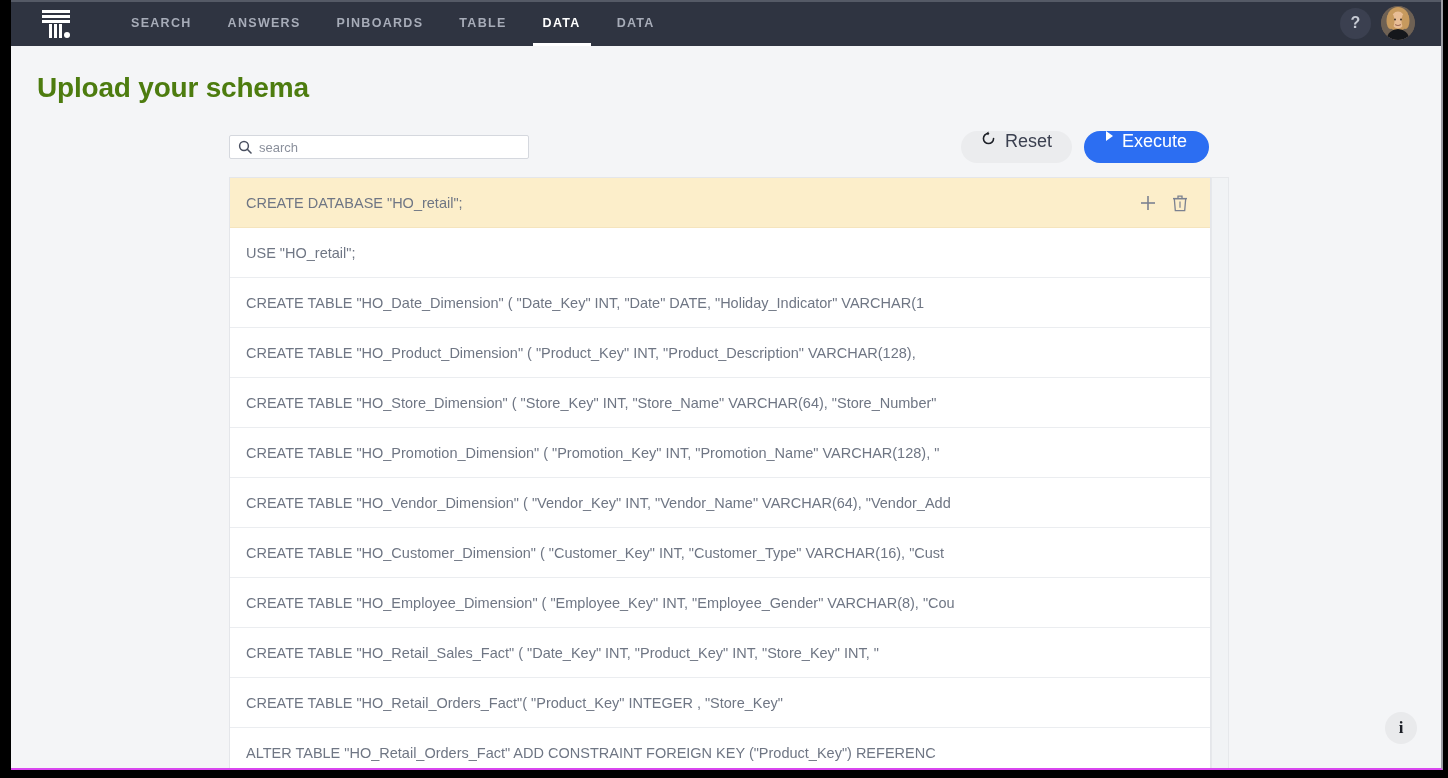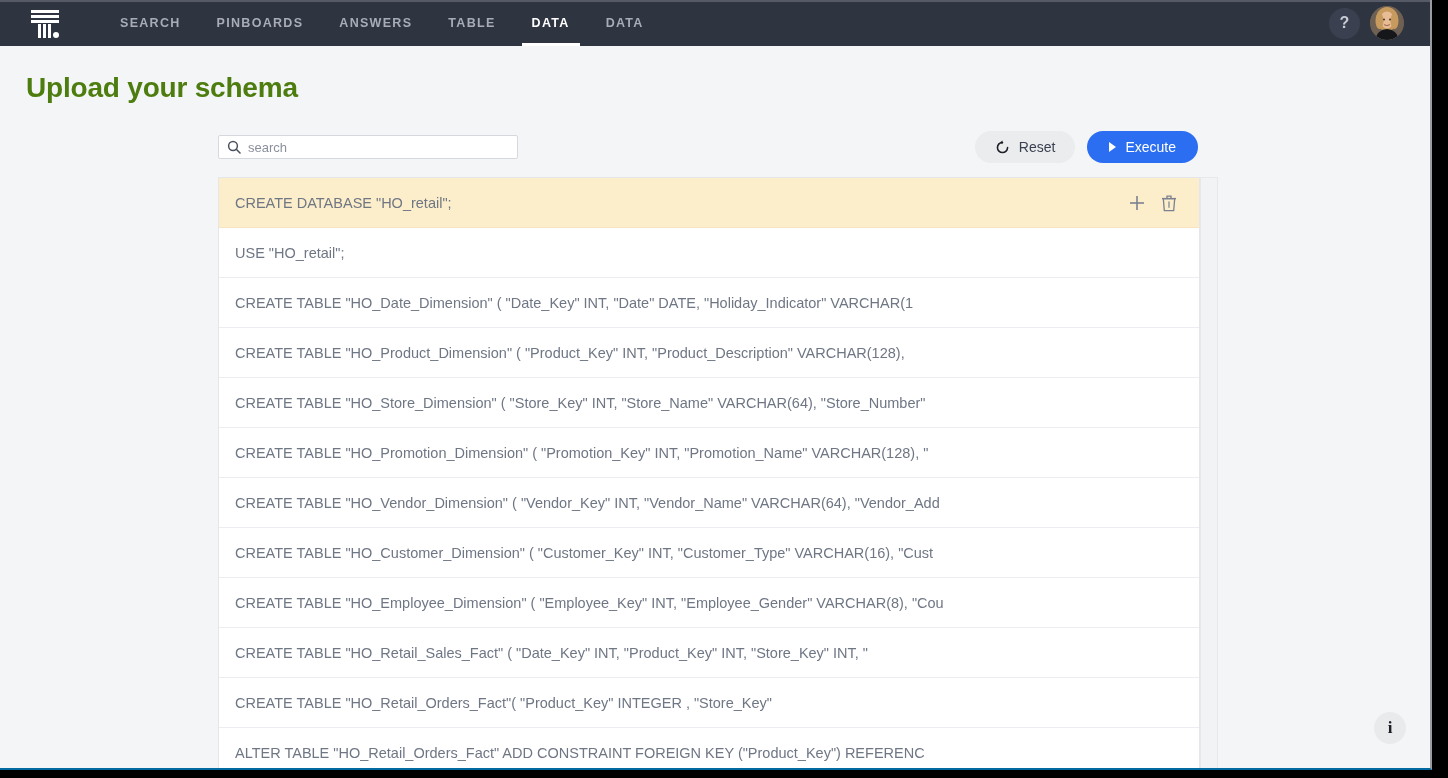--- a/index.html
+++ b/index.html
@@ -8,26 +8,26 @@
     width: 1448px;
     height: 778px;
     background: #000000;
     font-family: "Liberation Sans", sans-serif;
     overflow: hidden;
   }
 
   
   #app-window {
     position: absolute;
-    left: 0; top: 0;
+    left: 11px; top: 0;
     width: 1432px;
     height: 770px;
     background: #f4f5f7;
     border-right: 2px solid #9a9ca3;
-    border-bottom: 2px solid #0369a1;
+    border-bottom: 2px solid #d946ef;
     overflow: hidden;
   }
 
   
   #topnav {
     position: relative;
     height: 46px;
     background: #2f3441;
     display: flex;
     align-items: center;
@@ -168,24 +168,24 @@
   .btn-group {
     margin-left: auto;
     display: flex;
     align-items: center;
     gap: 12px;
   }
   .btn {
     height: 32px;
     border-radius: 16px;
     display: flex;
-    align-items: center;
+    align-items: flex-start;
     gap: 9px;
     padding: 0 20px;
-    font-size: 14px;
+    font-size: 18px;
     cursor: pointer;
     border: none;
     font-family: "Liberation Sans", sans-serif;
     white-space: nowrap;
   }
   #reset-btn {
     background: #ebecee;
     color: #3b4050;
   }
   #execute-btn {
@@ -279,22 +279,22 @@
       <div class="bar b2"></div>
       <div class="bar b3"></div>
       <div class="stem s1"></div>
       <div class="stem s2"></div>
       <div class="stem s3"></div>
       <div class="dot"></div>
     </div>
 
     <div class="navitems">
       <div class="navitem">SEARCH</div>
+      <div class="navitem">ANSWERS</div>
       <div class="navitem">PINBOARDS</div>
-      <div class="navitem">ANSWERS</div>
       <div class="navitem">TABLE</div>
       <div class="navitem active">DATA</div>
       <div class="navitem">DATA</div>
     </div>
 
     <div class="nav-right">
       <div class="help-btn">?</div>
       <div class="avatar">
         <svg width="34" height="34" viewBox="0 0 34 34">
           <defs>

